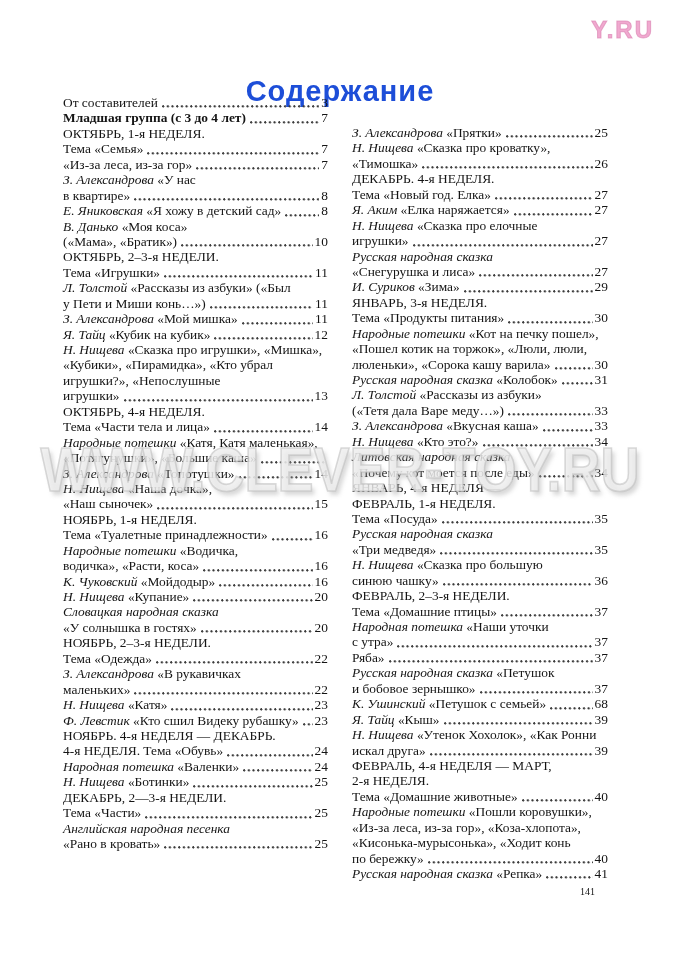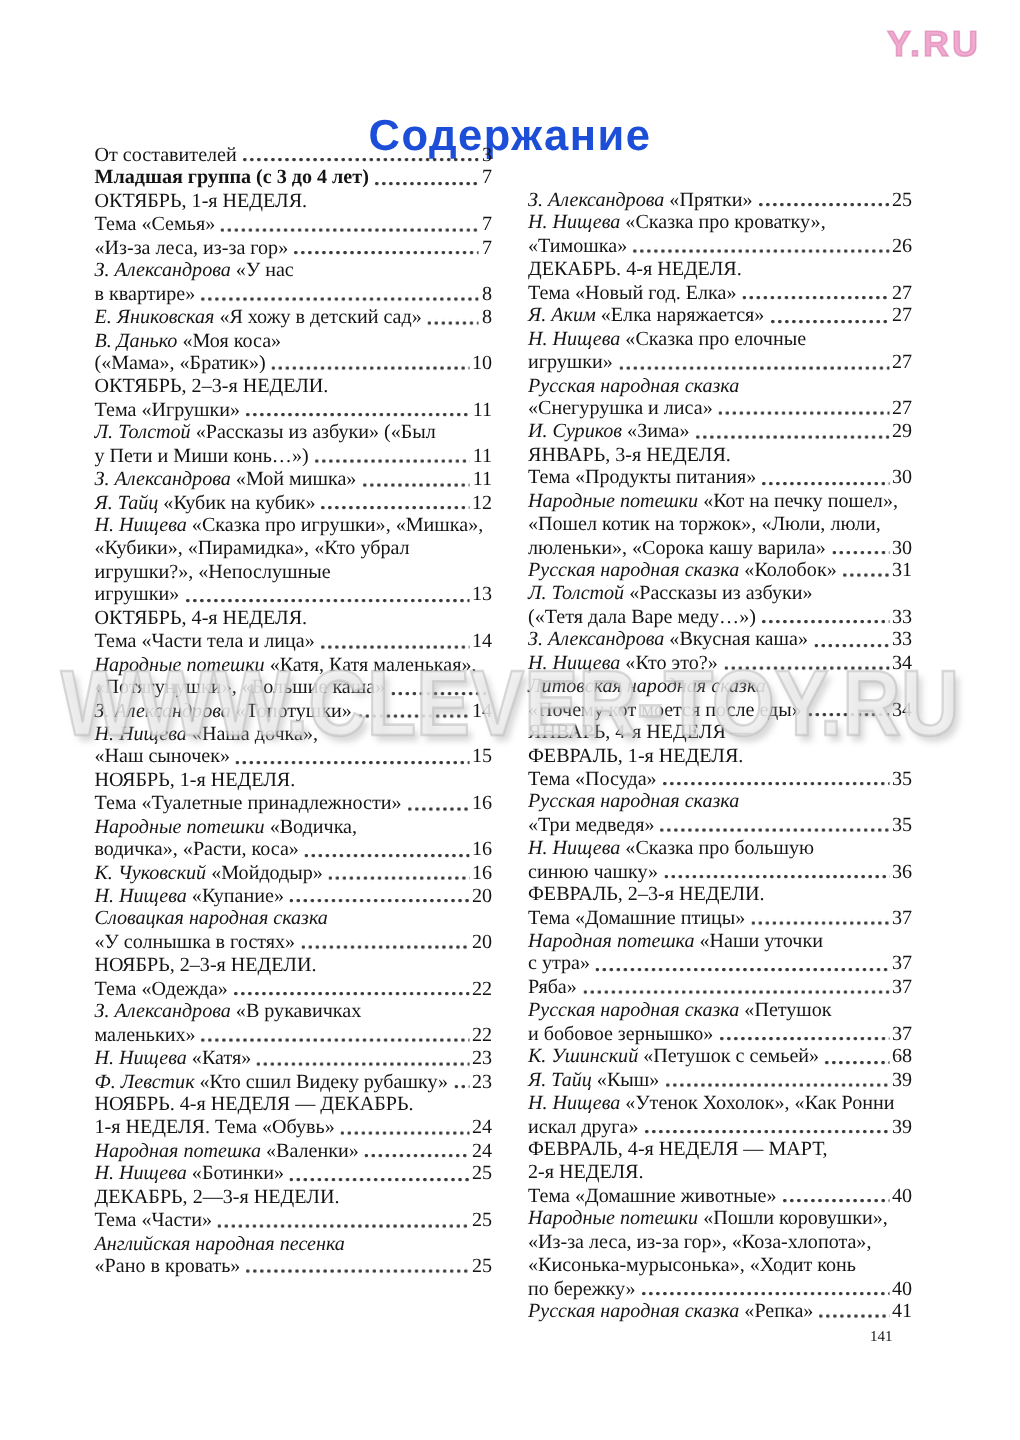--- a/index.html
+++ b/index.html
@@ -251,21 +251,21 @@
         </div>
         <div class="line">
           <span><span class="it">Ф. Левстик</span><span> «Кто сшил Видеку рубашку»</span></span>
           <span class="dots"></span>
           <span class="pg">23</span>
         </div>
         <div class="line">
           <span><span>НОЯБРЬ. 4-я НЕДЕЛЯ — ДЕКАБРЬ.</span></span>
         </div>
         <div class="line">
-          <span><span>1-я НЕДЕЛЯ. Тема «Обувь»</span></span>
+          <span><span>4-я НЕДЕЛЯ. Тема «Обувь»</span></span>
           <span class="dots"></span>
           <span class="pg">24</span>
         </div>
         <div class="line">
           <span><span class="it">Народная потешка</span><span> «Валенки»</span></span>
           <span class="dots"></span>
           <span class="pg">24</span>
         </div>
         <div class="line">
           <span><span class="it">Н. Нищева</span><span> «Ботинки»</span></span>

